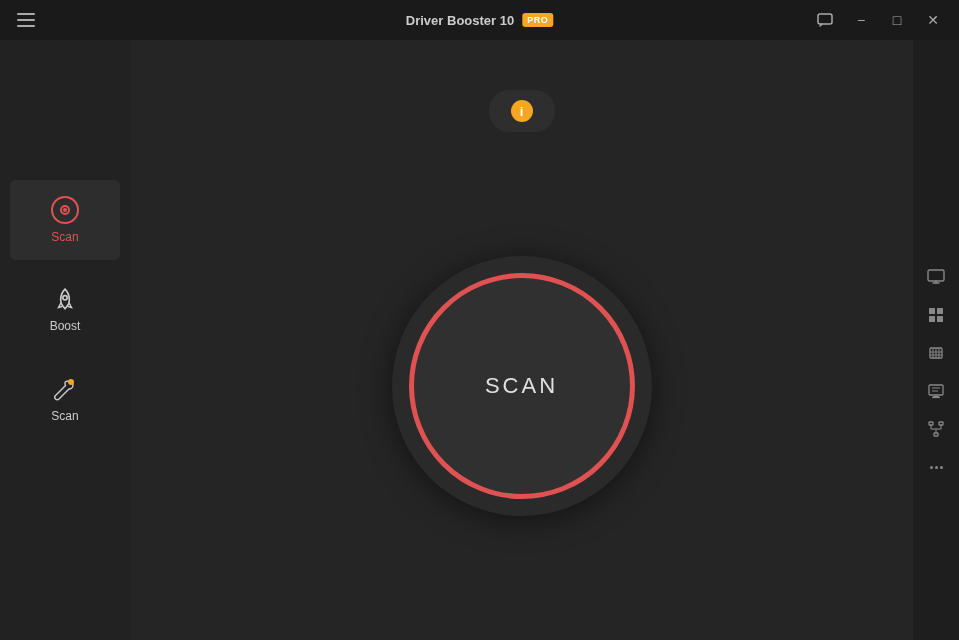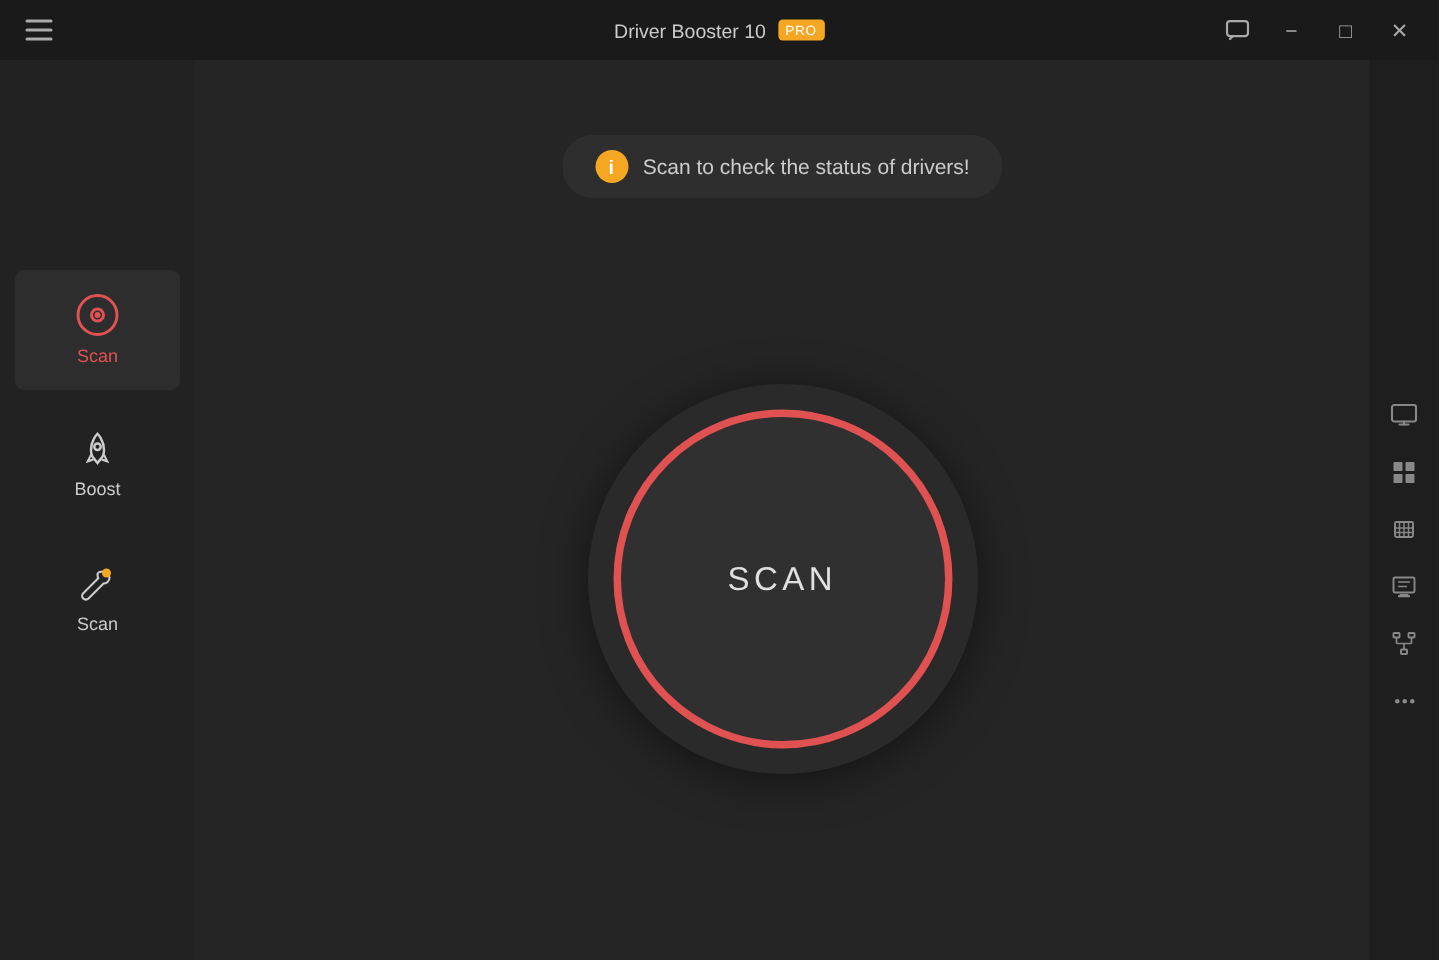--- a/index.html
+++ b/index.html
@@ -51,28 +51,28 @@
       align-items: center;
       gap: 8px;
       position: absolute;
       left: 50%;
       transform: translateX(-50%);
     }
 
     .app-title {
       color: #cccccc;
       font-size: 13px;
-      font-weight: 400;
+      font-weight: 700;
     }
 
     .pro-badge {
       background: #f5a623;
       color: #fff;
       font-size: 9px;
-      font-weight: 400;
+      font-weight: 700;
       padding: 2px 5px;
       border-radius: 3px;
       letter-spacing: 0.5px;
     }
 
     .title-bar-controls {
       display: flex;
       align-items: center;
       gap: 8px;
     }
@@ -379,21 +379,20 @@
       </svg>
       <span class="sidebar-item-label">Scan</span>
     </div>
 
   </div>
 
   <div class="content">
 
     <div class="info-banner">
       <div class="info-icon-circle">i</div>
-      <span class="info-text">Scan to check the status of drivers!</span>
     </div>
 
     <div class="scan-area">
       <div class="scan-outer-circle">
         <div class="scan-ring-circle">
           <button class="scan-button">
             <span class="scan-button-text">SCAN</span>
           </button>
         </div>
       </div>

